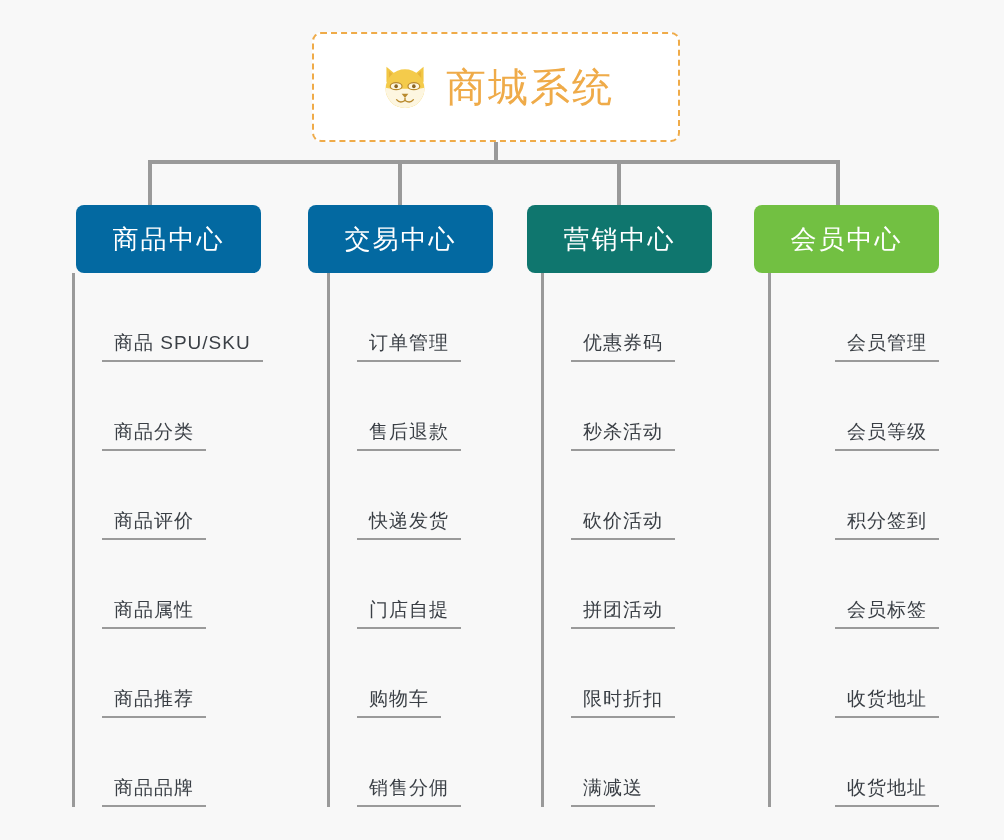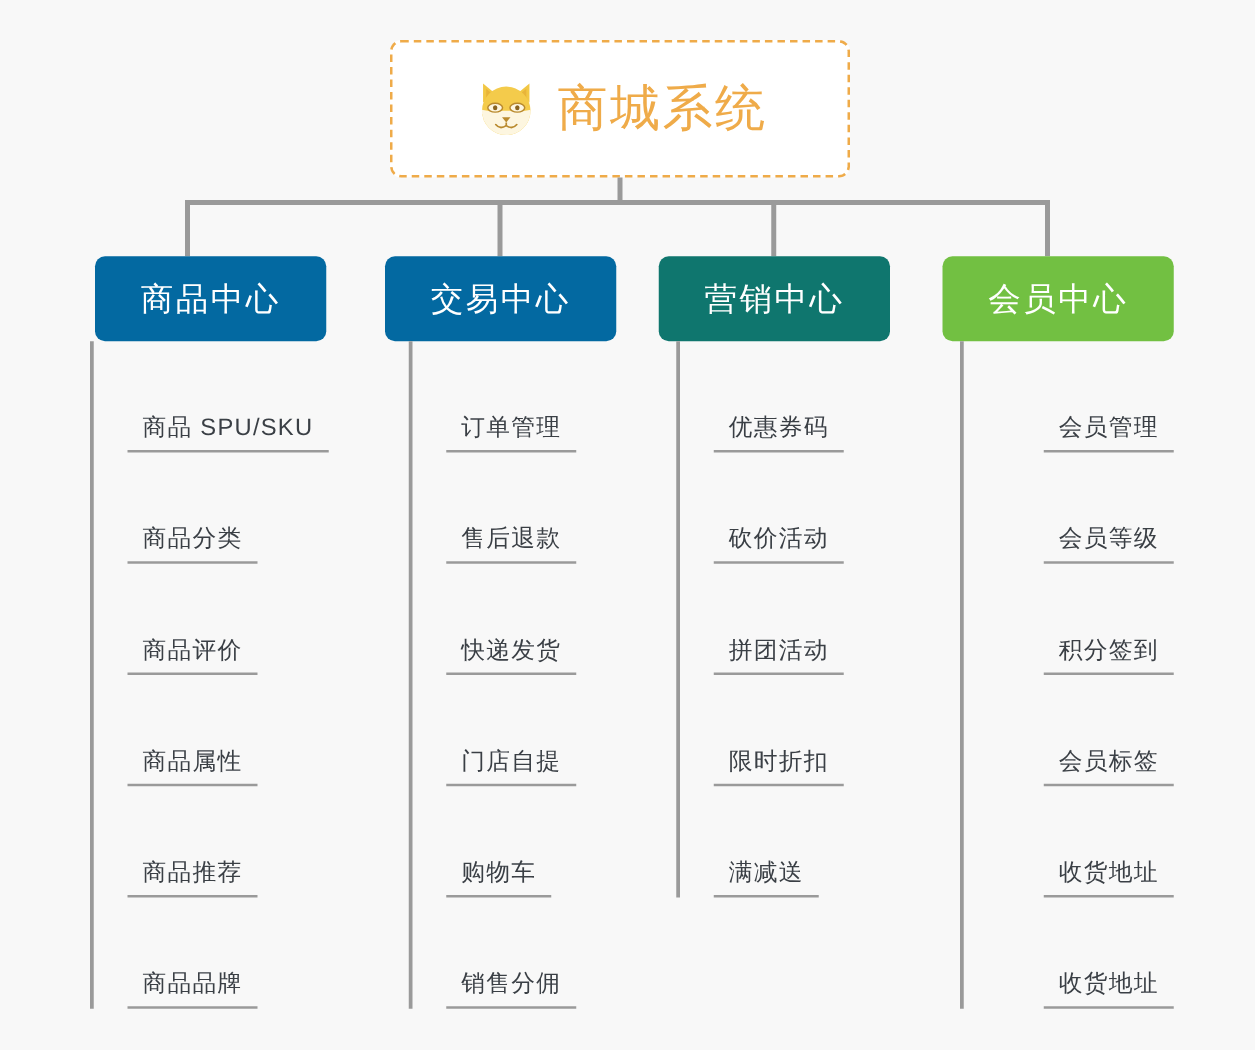--- a/index.html
+++ b/index.html
@@ -204,20 +204,23 @@
   <div class="column" style="left:527px; width:232px;">
     <div class="cat-box" style="background:#0f766e; width:185px;">
       <span>营销中心</span>
     </div>
     <div class="leaf-list" style="margin-left:14px;">
       <div class="leaf-spine"></div>
       <div class="leaf-item">
           <span class="leaf-underline">优惠券码</span>
         </div>
       <div class="leaf-item">
+          <span class="leaf-underline">秒杀活动</span>
+        </div>
+      <div class="leaf-item">
           <span class="leaf-underline">砍价活动</span>
         </div>
       <div class="leaf-item">
           <span class="leaf-underline">拼团活动</span>
         </div>
       <div class="leaf-item">
           <span class="leaf-underline">限时折扣</span>
         </div>
       <div class="leaf-item">
           <span class="leaf-underline">满减送</span>

